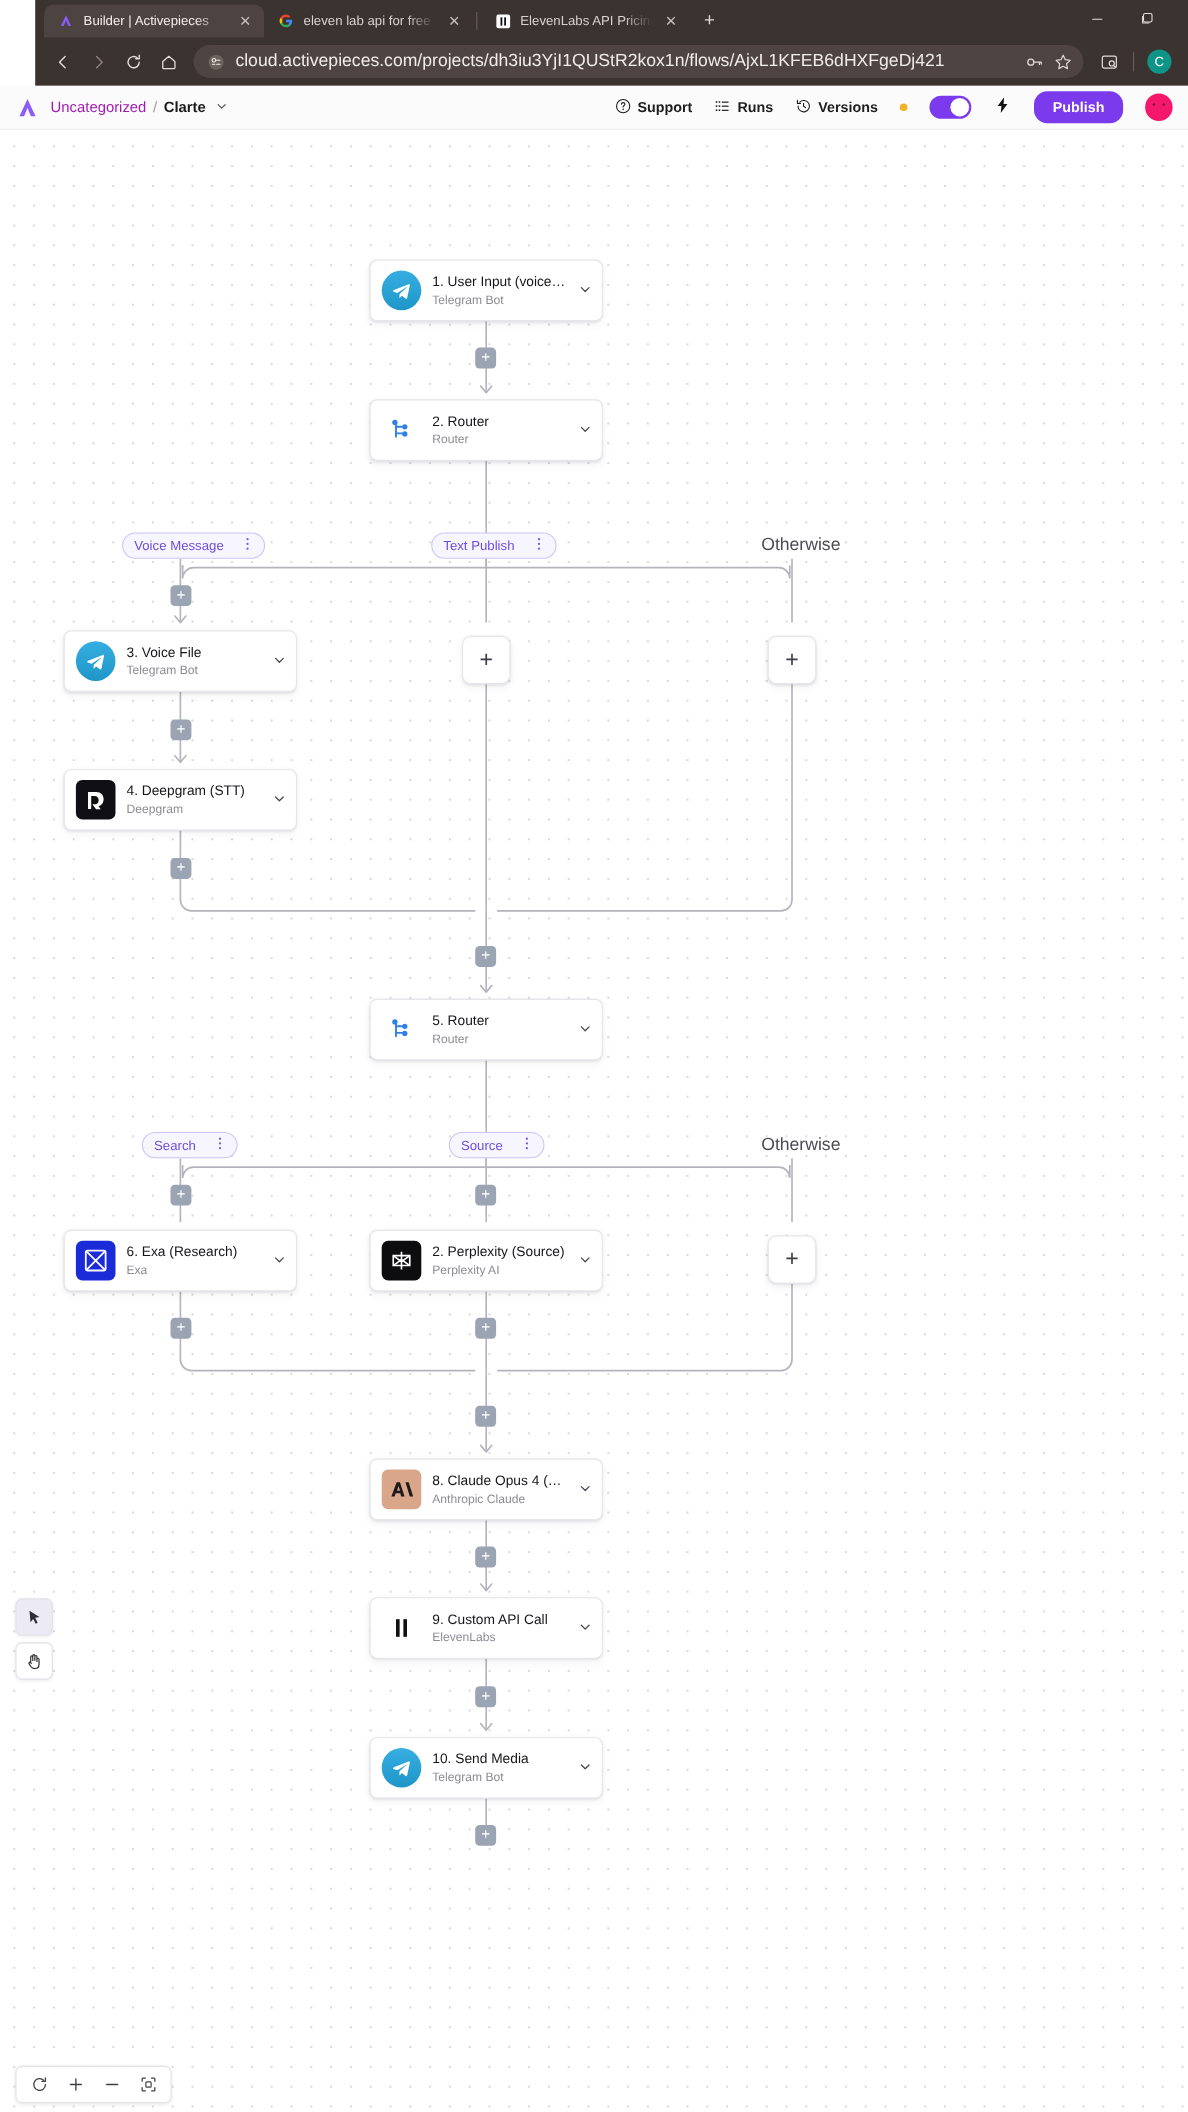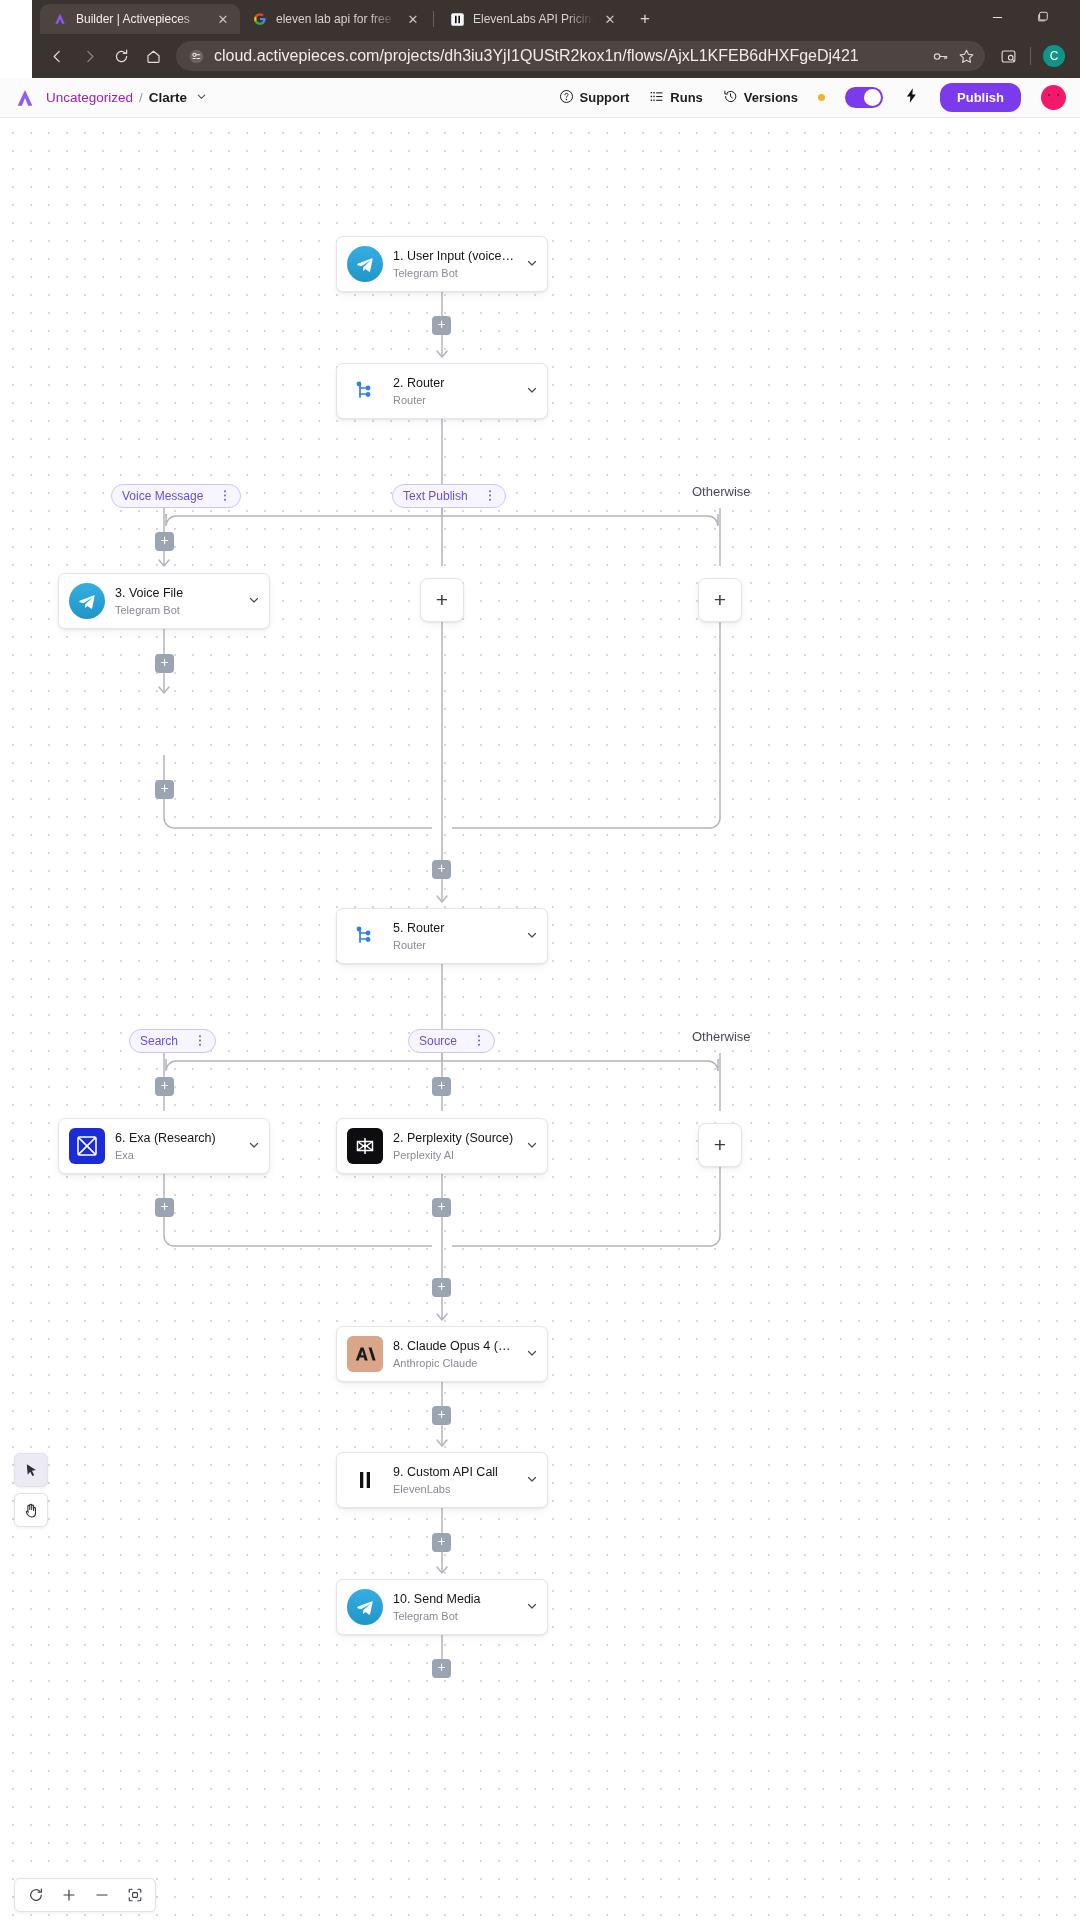--- a/index.html
+++ b/index.html
@@ -167,22 +167,22 @@
 
   
   .pill {
     position: absolute; height: 24px; border-radius: 13px;
     background: #f7f5ff; border: 1px solid #cfc4f5; color: #6d4ddb;
     font-size: 12px; display: flex; align-items: center; gap: 17px;
     padding: 0 10px; white-space: nowrap;
   }
   .pill .dots { letter-spacing: 0; font-size: 11px; line-height: 1; color: #7c5de0; }
   .pill-plain {
-    position: absolute; height: 24px; color: #4b4b55; font-size: 13px;
-    display: flex; align-items: flex-start; white-space: nowrap;
+    position: absolute; height: 24px; color: #4b4b55; font-size: 16px;
+    display: flex; align-items: center; white-space: nowrap;
   }
 
   
   .tool {
     position: absolute; width: 34px; height: 34px; border-radius: 6px;
     background: #fff; border: 1px solid #e2e2e8;
     box-shadow: 0 1px 3px rgba(20,20,40,.08);
     display: flex; align-items: center; justify-content: center;
   }
   .tool.active { background: #eceaf5; }
@@ -508,20 +508,36 @@
       <div class="node-title">3. Voice File</div>
       <div class="node-sub">Telegram Bot</div>
     </div>
     <div class="node-caret">
       <svg width="12" height="12" viewBox="0 0 12 12">
           <path d="M2.5 4.5L6 8l3.5-3.5" fill="none" stroke="#4b4b55" stroke-width="1.2" stroke-linecap="round" stroke-linejoin="round"></path>
         </svg>
     </div>
   </div>
 
+  <div class="node" style="left:58px;top:581px;">
+    <div class="node-logo" style="background:#101014;">
+      <svg width="30" height="30" viewBox="0 0 30 30">
+          <path d="M8 8h7.6c4 0 6.6 2.7 6.6 6.6 0 3.1-1.8 5.5-4.6 6.4l2 2.6h-4.3l-3.3-4.4h1.9c2.3 0 3.8-1.5 3.8-3.8S16.2 11.6 14 11.6h-3.1v11.9H8z" fill="#fff"></path>
+        </svg>
+    </div>
+    <div class="node-text">
+      <div class="node-title">4. Deepgram (STT)</div>
+      <div class="node-sub">Deepgram</div>
+    </div>
+    <div class="node-caret">
+      <svg width="12" height="12" viewBox="0 0 12 12">
+          <path d="M2.5 4.5L6 8l3.5-3.5" fill="none" stroke="#4b4b55" stroke-width="1.2" stroke-linecap="round" stroke-linejoin="round"></path>
+        </svg>
+    </div>
+  </div>
 
   <div class="node" style="left:336px;top:790px;">
     <div class="node-logo router-logo">
       <svg width="28" height="28" viewBox="0 0 28 28">
           <g stroke="#2f7fe8" stroke-width="1.7" fill="none" stroke-linecap="round">
             <path d="M9 8v12"></path>
             <path d="M9 11h5.5"></path>
             <path d="M9 17h5.5"></path>
           </g>
           <circle cx="8" cy="7" r="2.4" fill="#2f7fe8"></circle>

